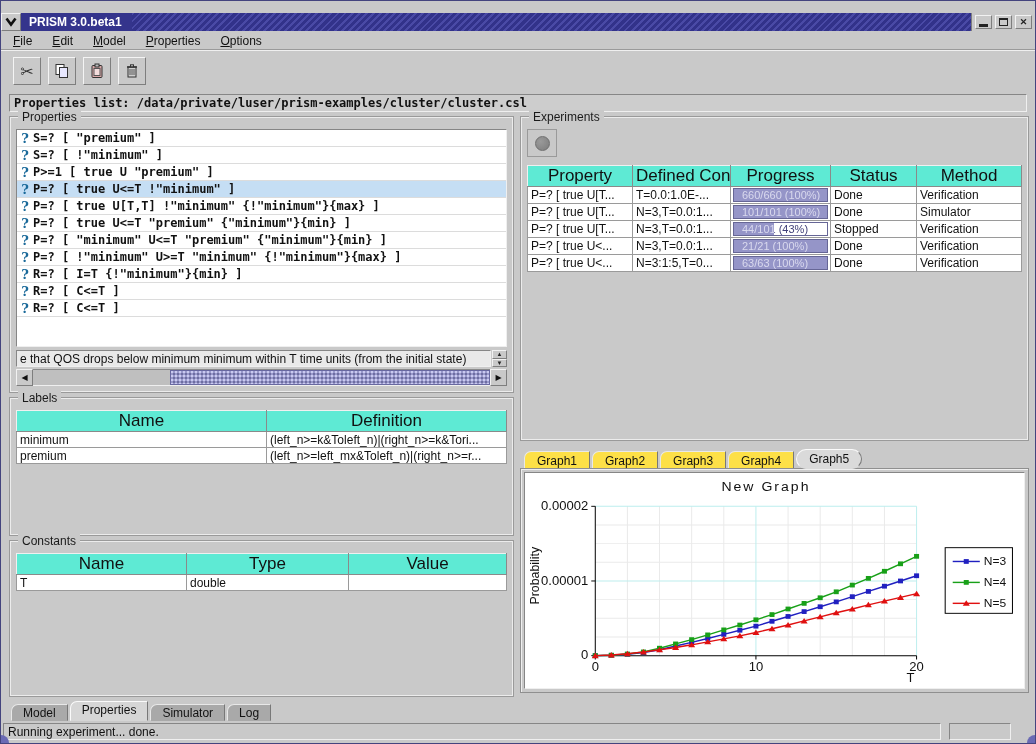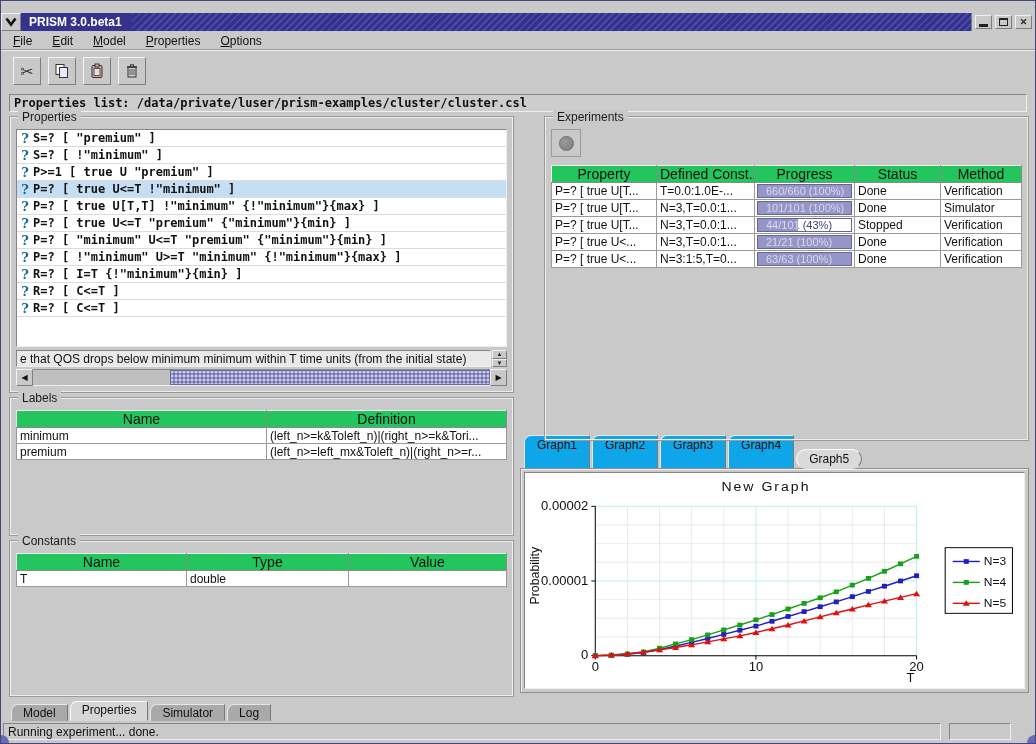--- a/index.html
+++ b/index.html
@@ -62,45 +62,45 @@
   .hscroll { margin-top:2px; height:17px; display:flex; }
   .scroll-btn { width:17px; background:#c9c9c9; border:1px solid; border-color:#f2f2f2 #7e7e7e #7e7e7e #f2f2f2;
     font-size:8px; text-align:center; line-height:15px; color:#111; flex:none; }
   .scroll-track { flex:1; position:relative; background:#bfbfbf; border-top:1px solid #8a8a8a; border-bottom:1px solid #efefef; }
   .scroll-thumb { position:absolute; top:0; bottom:0; left:30%; right:0; background:#9999cb;
     background-image:radial-gradient(circle at 1px 1px,#cacaf0 1px,transparent 1.2px),radial-gradient(circle at 3px 3px,#6d6da1 1px,transparent 1.2px);
     background-size:4px 4px; border:1px solid #6868a0; }
 
   
   table.mtable { border-collapse:collapse; table-layout:fixed; width:100%; background:#fff; }
-  table.mtable th { background:#22c55e; border:1px solid; border-color:#f0f0f0 #8a8a8a #8a8a8a #f0f0f0;
-    font-weight:normal; font-size:14px; height:17px; padding:0 3px; overflow:hidden; white-space:nowrap; }
+  table.mtable th { background:#5eead4; border:1px solid; border-color:#f0f0f0 #8a8a8a #8a8a8a #f0f0f0;
+    font-weight:normal; font-size:17px; height:17px; padding:0 3px; overflow:hidden; white-space:nowrap; }
   table.mtable td { border:1px solid #9a9a9a; font-size:12px; height:16px; padding:0 3px;
     overflow:hidden; white-space:nowrap; background:#fff; }
 
   .g-constants { height:157px; margin-top:4px; }
   .g-labels { flex:1; margin-top:4px; min-height:0; }
 
   
-  .g-experiments { height:325px; display:flex; flex-direction:column;margin-left:24px; }
+  .g-experiments { height:325px; display:flex; flex-direction:column; }
   .exp-toolbar { height:32px; margin-bottom:4px; }
   .stop-btn { width:30px; height:28px; border:1px solid #9a9a9a; background:#c9c9c9;
     display:flex; align-items:center; justify-content:center; }
   .stop-circle { width:15px; height:15px; border-radius:50%; background:radial-gradient(circle at 35% 35%, #9a9a9a, #7c7c7c); border:1px solid #6f6f6f; }
   .pcell { padding:0 !important; }
   .pbar { position:relative; height:14px; margin:1px 2px; border:1px solid #666696; background:#fff;
     font:11px "Liberation Sans",sans-serif; }
   .ptxt { position:absolute; left:8px; top:0; width:76px; height:100%; text-align:left; line-height:12px; color:#3f3f78; }
   .pfill { position:absolute; left:0; top:0; height:100%; overflow:hidden; background:#9595c8; }
   .pfill .ptxt { color:#d9d9ee; }
 
   
   .graphpane { flex:1; margin-top:8px; margin-bottom:4px; display:flex; flex-direction:column; min-height:0; }
   .tabstrip { height:20px; display:flex; align-items:flex-end; padding-left:4px; }
-  .tab { height:34px; padding:2px 12px 0; margin-right:2px; background:#0ea5e9;
+  .tab { height:18px; padding:2px 12px 0; margin-right:2px; background:#fde047;
     border:1px solid; border-color:#e8e8e8 #787878 #a9a9a9 #e8e8e8; border-top-left-radius:7px; font-size:12px; }
   .tab.active { height:20px; background:#dadada; border-color:#fafafa #787878 #dadada #fafafa; position:relative; z-index:2;border-radius:10px; }
   .tabpanel { flex:1; border:1px solid #8f8f8f; box-shadow:inset 1px 1px 0 #efefef; background:#c9c9c9;
     margin-top:-1px; padding:3px; min-height:0; }
   .chartbox { width:100%; height:100%; background:#fff; border:1px solid; border-color:#868686 #efefef #efefef #868686; }
   .chartbox svg { width:100%; height:100%; display:block; font-family:"Liberation Sans",sans-serif; }
 
   
   .bottomtabs { height:22px; display:flex; align-items:flex-end; padding:0 0 0 10px; }
   .btab { height:17px; padding:1px 11px 0; margin-right:2px; background:#a9a9a9;

